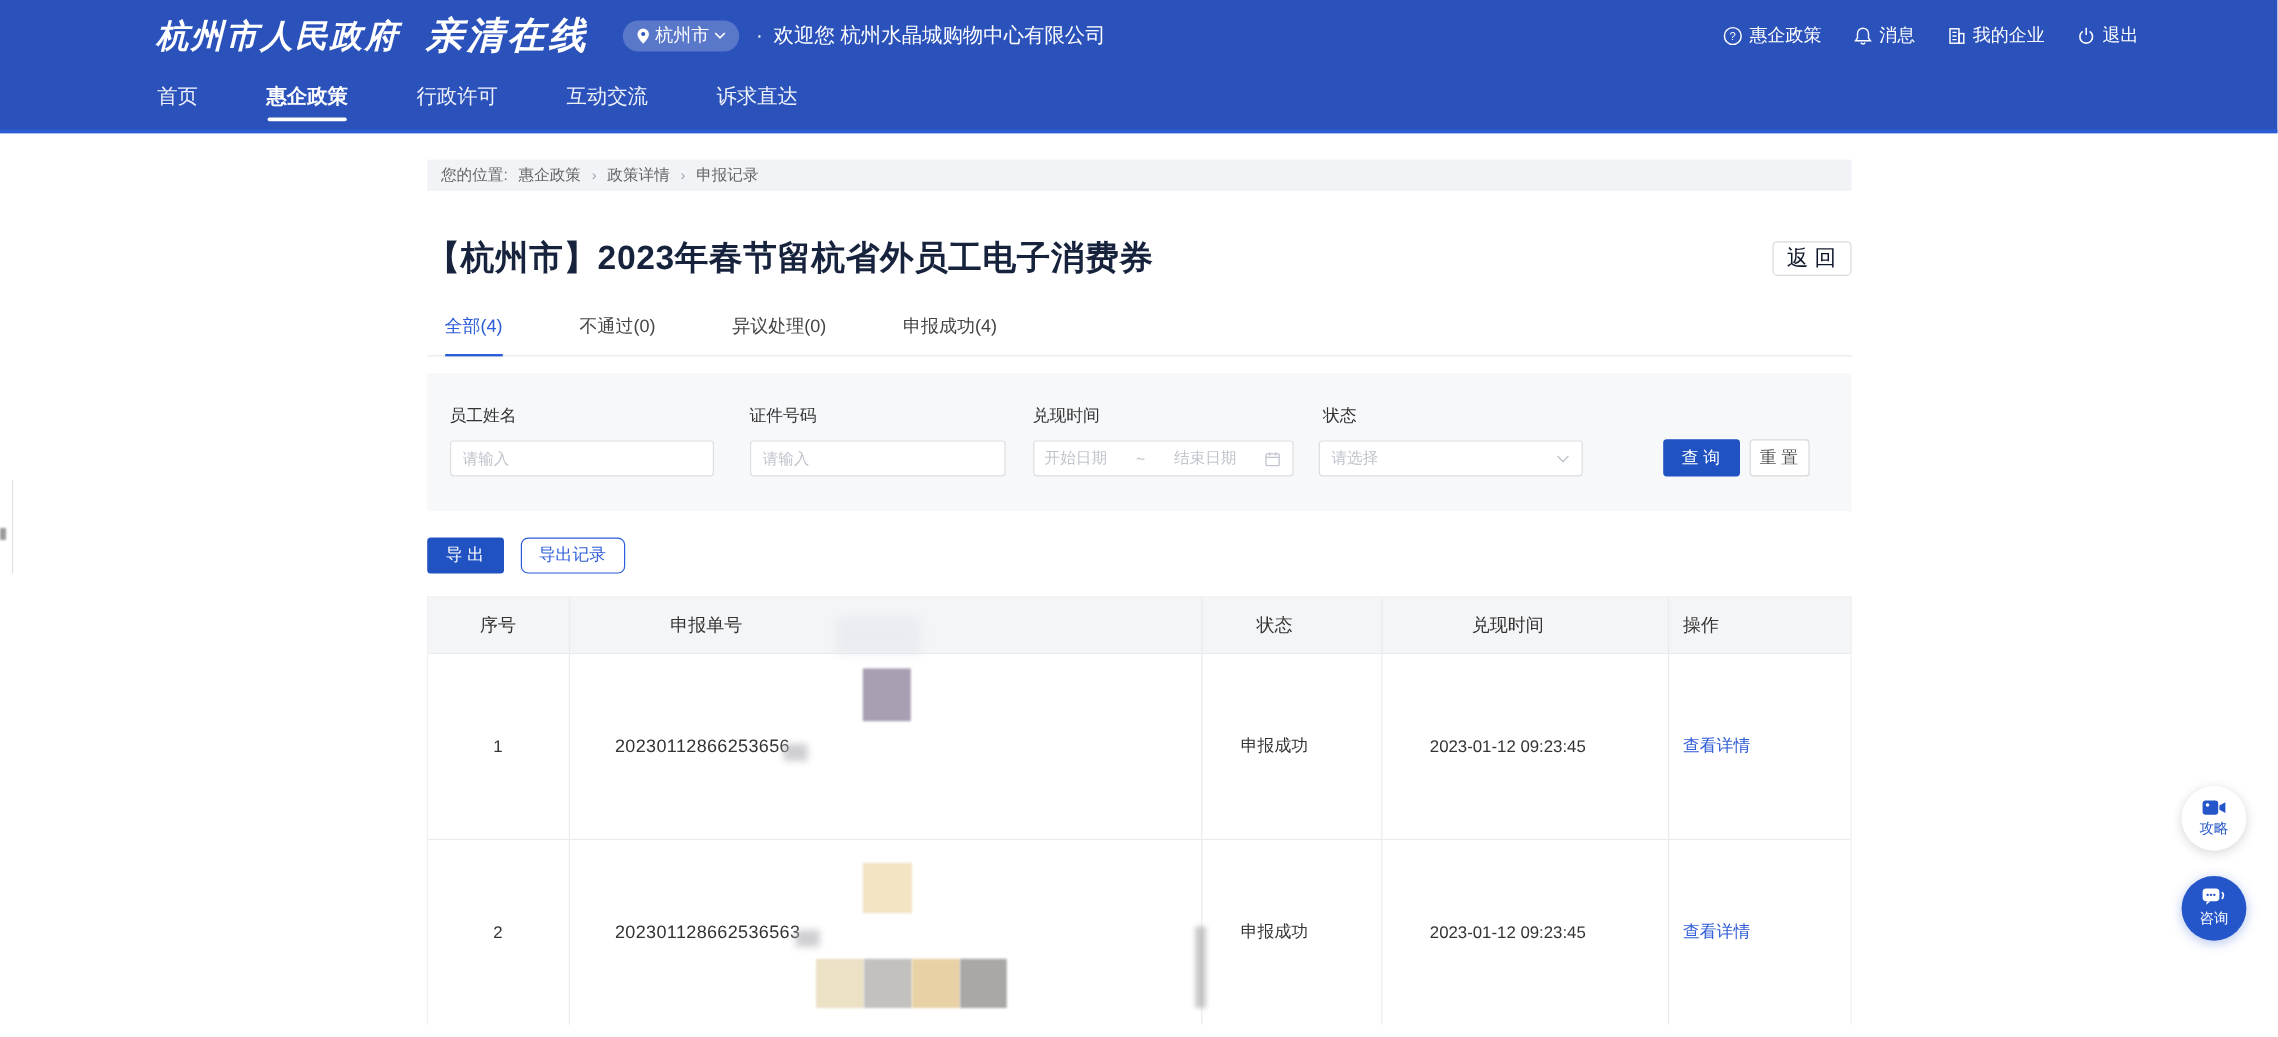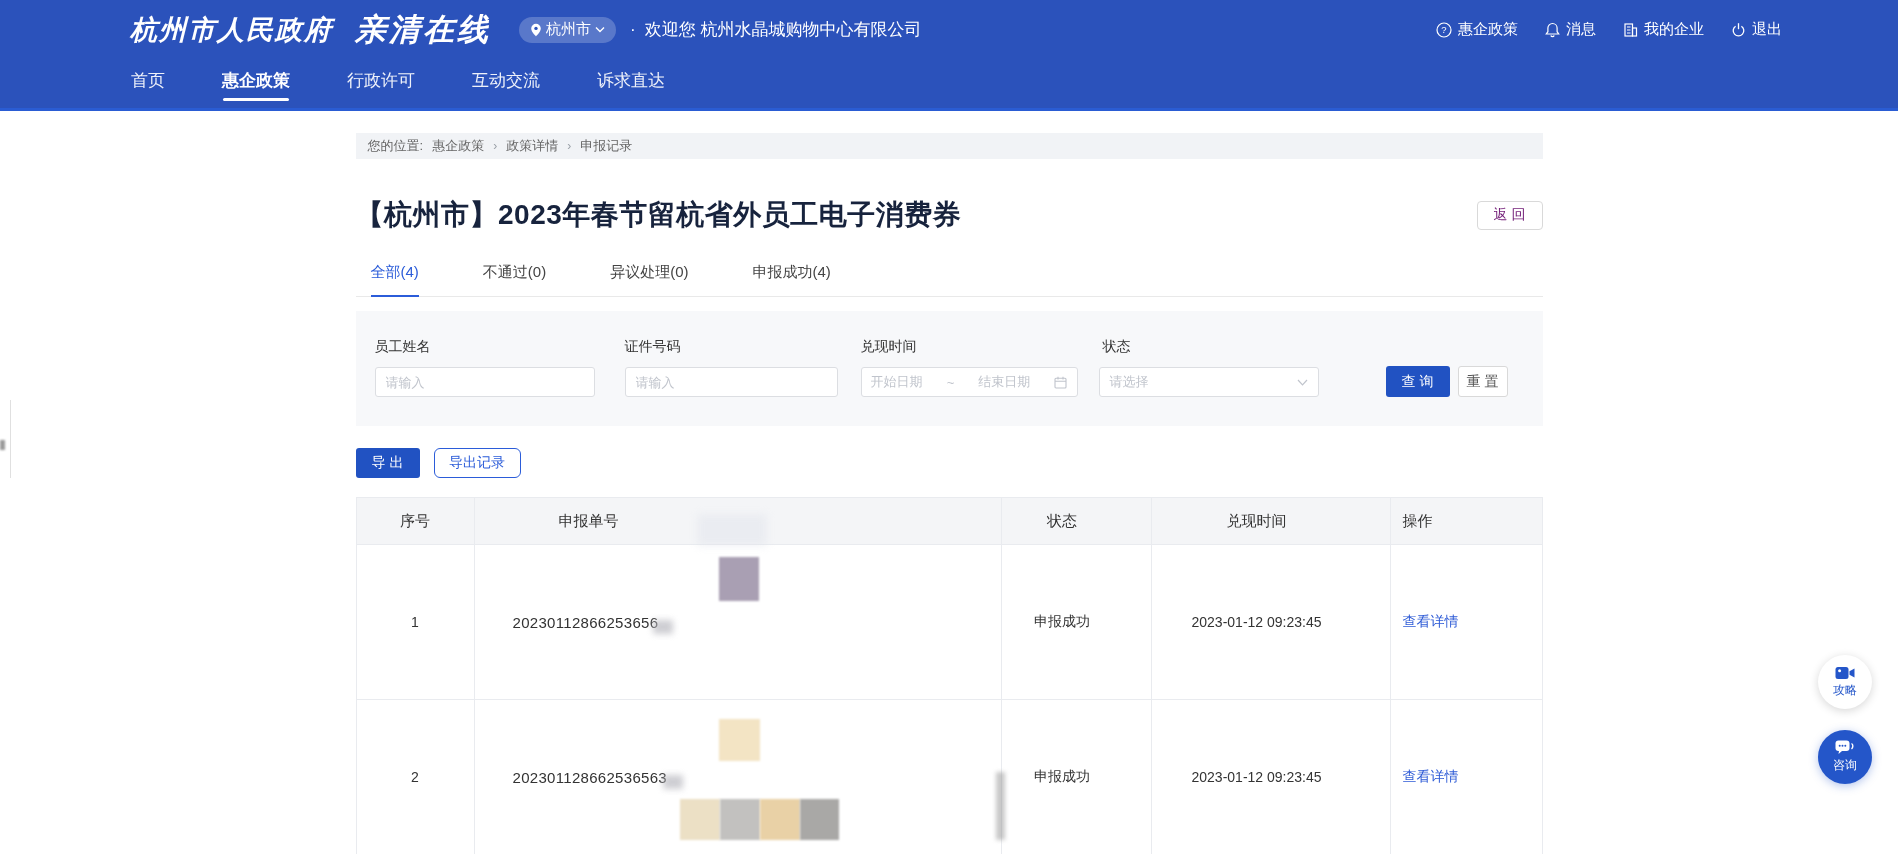--- a/index.html
+++ b/index.html
@@ -28,21 +28,21 @@
   .content { width:1187px; margin:0 auto; }
 
   .breadcrumb-bar { margin-top:22px; height:26px; background:#f1f3f6; display:flex; align-items:center;
     padding-left:12px; font-size:13px; color:#666; gap:9px; }
   .crumb-sep { color:#9aa0a8; font-size:12px; }
   .crumb { color:#666; cursor:pointer; }
 
   .title-row { margin-top:37px; display:flex; justify-content:space-between; align-items:center; }
   .page-title { font-size:28px; font-weight:700; color:#17233d; letter-spacing:.5px; }
   .back-btn { width:66px; height:29px; background:#fff; border:1px solid #d9d9d9; border-radius:4px;
-    font-size:14px; color:#701a75; cursor:pointer; font-family:inherit; }
+    font-size:18px; color:#0f172a; cursor:pointer; font-family:inherit; }
 
   .tab-strip { margin-top:29px; border-bottom:1px solid #e9e9e9; padding-left:15px; display:flex; gap:64px; }
   .tab { font-size:15px; color:#444; padding-bottom:13px; cursor:pointer; border-bottom:2px solid transparent;
     margin-bottom:-1px; white-space:nowrap; }
   .tab.active { color:#2b5cd9; border-bottom-color:#2b5cd9; }
 
   
   .filter-panel { margin-top:14px; height:115px; background:#f7f8fa; position:relative; }
   .f-label { position:absolute; top:27px; font-size:14px; color:#333; }
   .f-input { position:absolute; top:56px; height:30px; background:#fff; border:1px solid #dcdee2;

